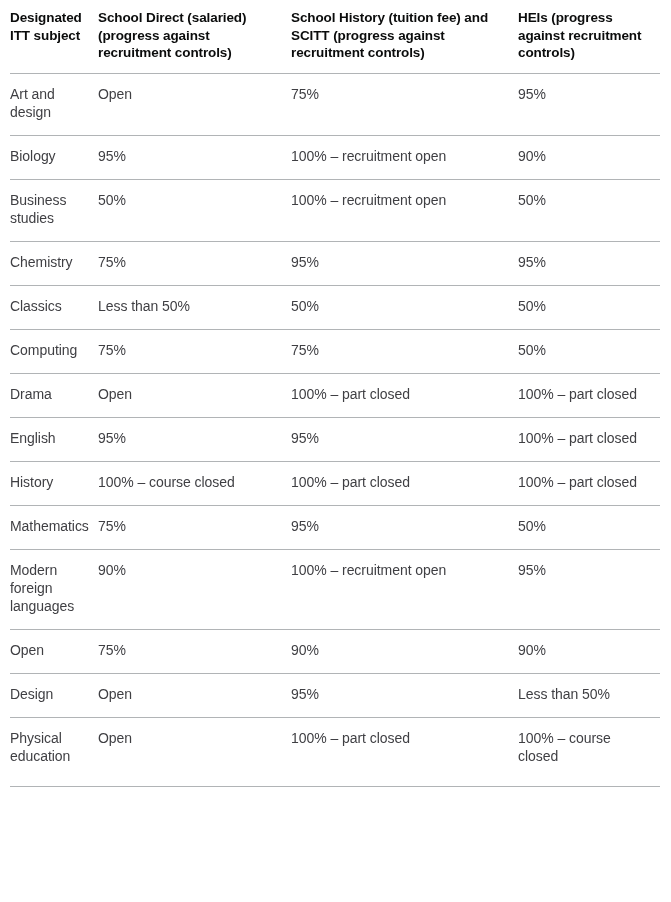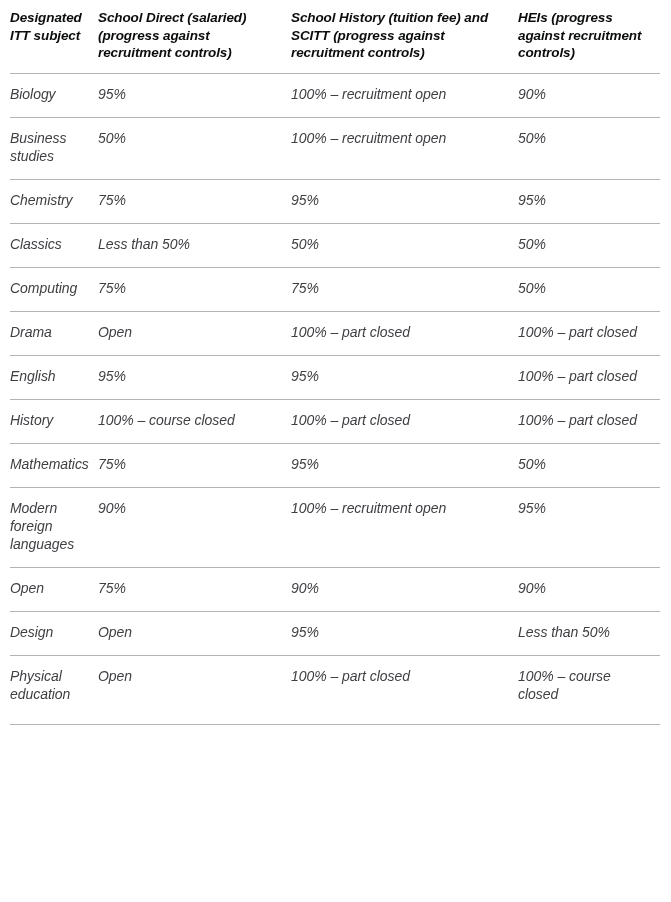--- a/index.html
+++ b/index.html
@@ -12,21 +12,20 @@
     width: 671px;
     height: 902px;
     font-family: "Liberation Sans", sans-serif;
     -webkit-font-smoothing: antialiased;
     overflow: hidden;
   }
   .table-wrap {
     width: 611px;
     padding: 0;
     box-sizing: border-box;
-    font-style: italic;
   }
   table.data-table {
     border-collapse: collapse;
     width: 650px;
     margin-left: 10px;
     table-layout: fixed;
   }
   table.data-table col.c1 { width: 88px; }
   table.data-table col.c2 { width: 193px; }
   table.data-table col.c3 { width: 227px; }
@@ -76,20 +75,34 @@
       <tr>
         <th scope="col">Designated ITT subject</th>
         <th scope="col">School Direct (salaried) (progress against recruitment controls)</th>
         <th scope="col">School History (tuition fee) and SCITT (progress against recruitment controls)</th>
         <th scope="col">HEIs (progress against recruitment controls)</th>
       </tr>
     </thead>
     <tbody id="table-body">
         <tr>
           <td>
+            <span class="cell-text">Art and design</span>
+          </td>
+          <td>
+            <span class="cell-text">Open</span>
+          </td>
+          <td>
+            <span class="cell-text">75%</span>
+          </td>
+          <td>
+            <span class="cell-text">95%</span>
+          </td>
+        </tr>
+        <tr>
+          <td>
             <span class="cell-text">Biology</span>
           </td>
           <td>
             <span class="cell-text">95%</span>
           </td>
           <td>
             <span class="cell-text">100% – recruitment open</span>
           </td>
           <td>
             <span class="cell-text">90%</span>

